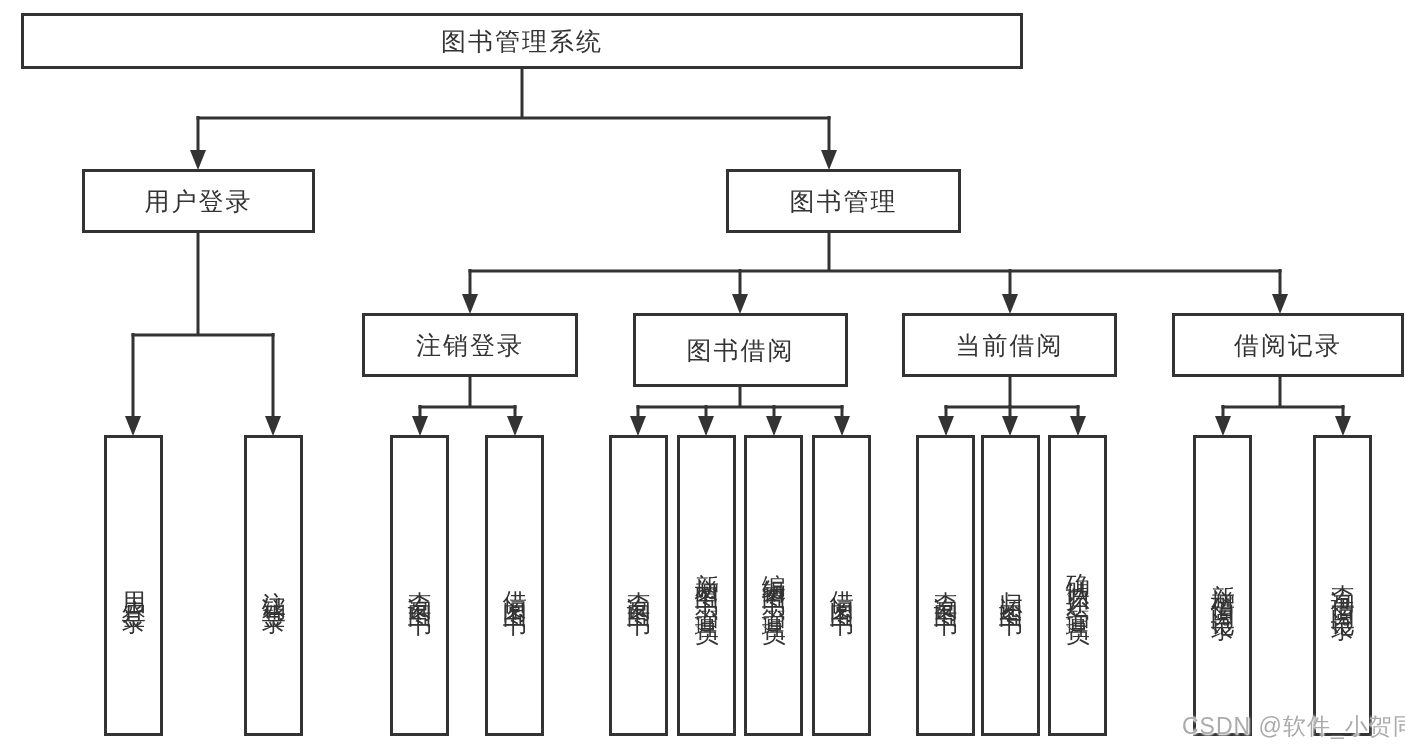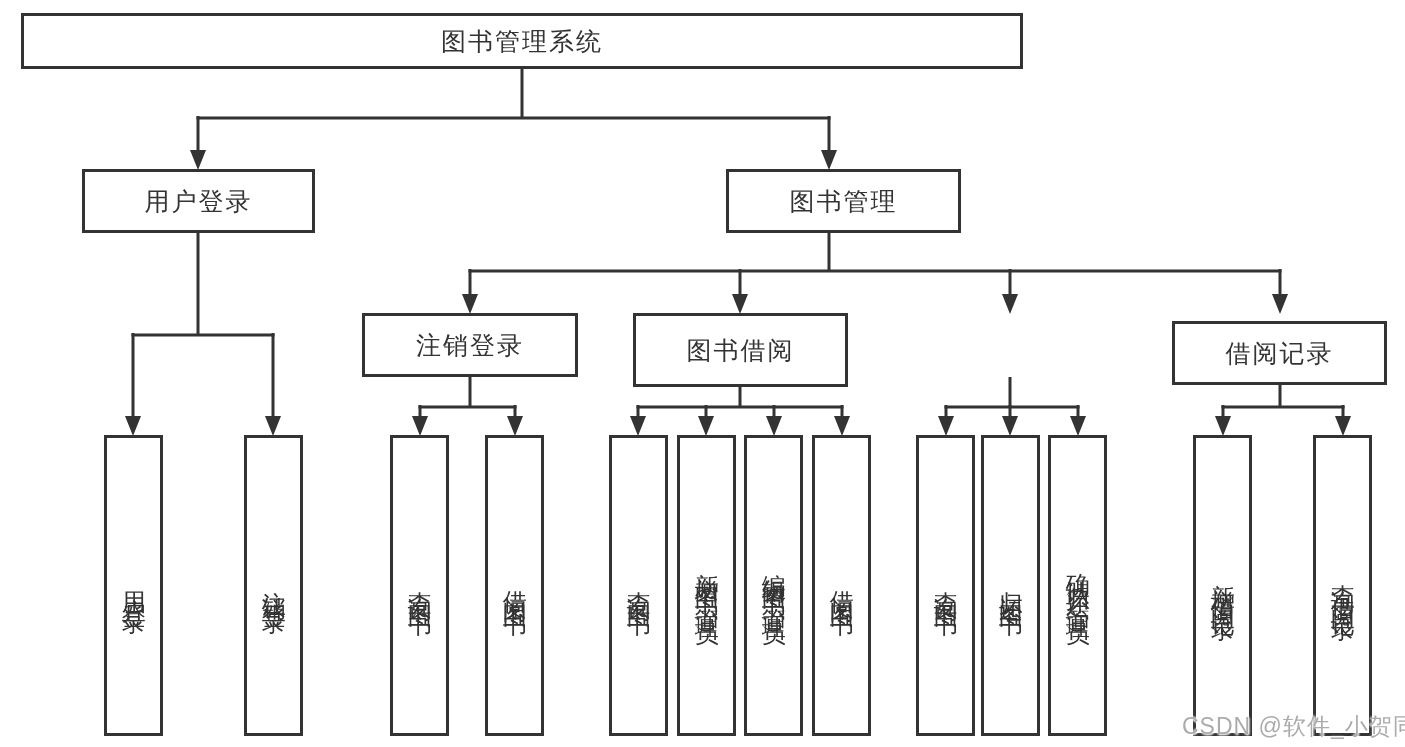--- a/index.html
+++ b/index.html
@@ -121,21 +121,22 @@
     </g>
   </svg>
 
   <div class="hbox" style="left:21px;top:13px;width:1002px;height:56px;">图书管理系统</div>
 
   <div class="hbox" style="left:82px;top:169px;width:233px;height:64px;">用户登录</div>
   <div class="hbox" style="left:712px;top:169px;width:235px;height:64px;margin-left:14px;">图书管理</div>
 
   <div class="hbox" style="left:362px;top:313px;width:216px;height:64px;">注销登录</div>
   <div class="hbox" style="left:633px;top:313px;width:215px;height:74px;">图书借阅</div>
-  <div class="hbox" style="left:1172px;top:313px;width:215px;height:64px;margin-top:8px;">借阅记录</div>
+  <div class="hbox" style="left:902px;top:313px;width:215px;height:64px;">当前借阅</div>
+  <div class="hbox" style="left:1172px;top:313px;width:232px;height:64px;">借阅记录</div>
 
   <div class="vbox" style="left:104px;top:435px;width:59px;height:301px;">
     <span class="vtext">用户登录</span>
   </div>
   <div class="vbox" style="left:244px;top:435px;width:59px;height:301px;">
     <span class="vtext">注销登录</span>
   </div>
 
   <div class="vbox" style="left:390px;top:435px;width:59px;height:301px;">
     <span class="vtext">查询图书</span>

